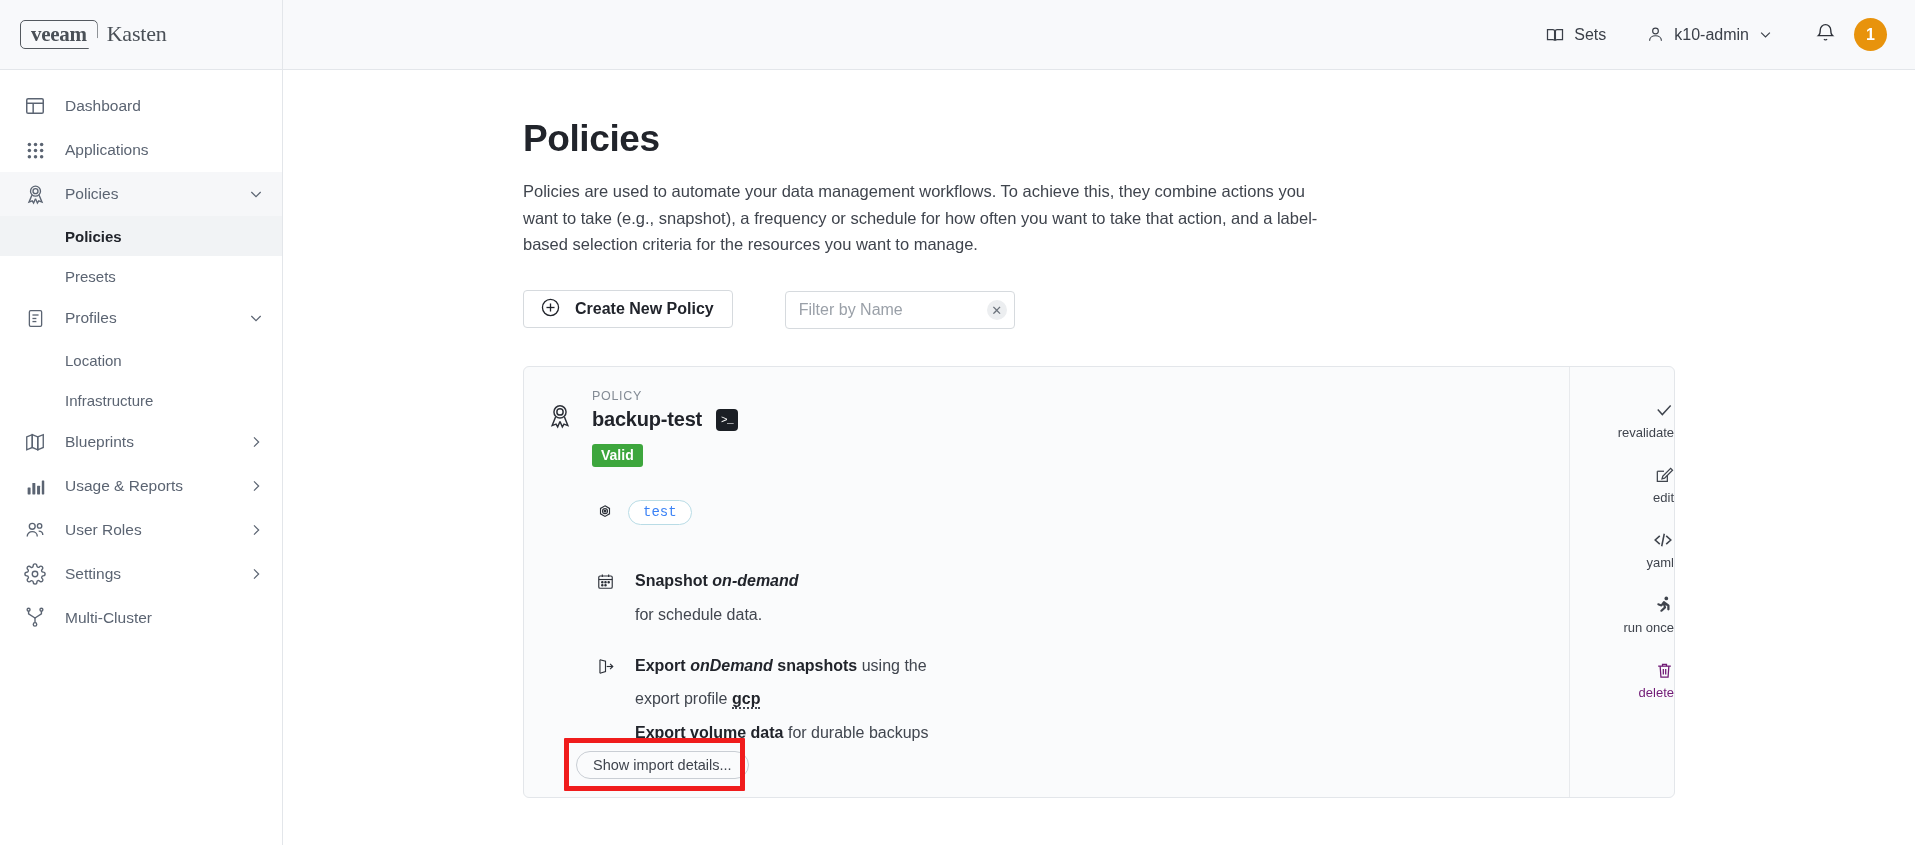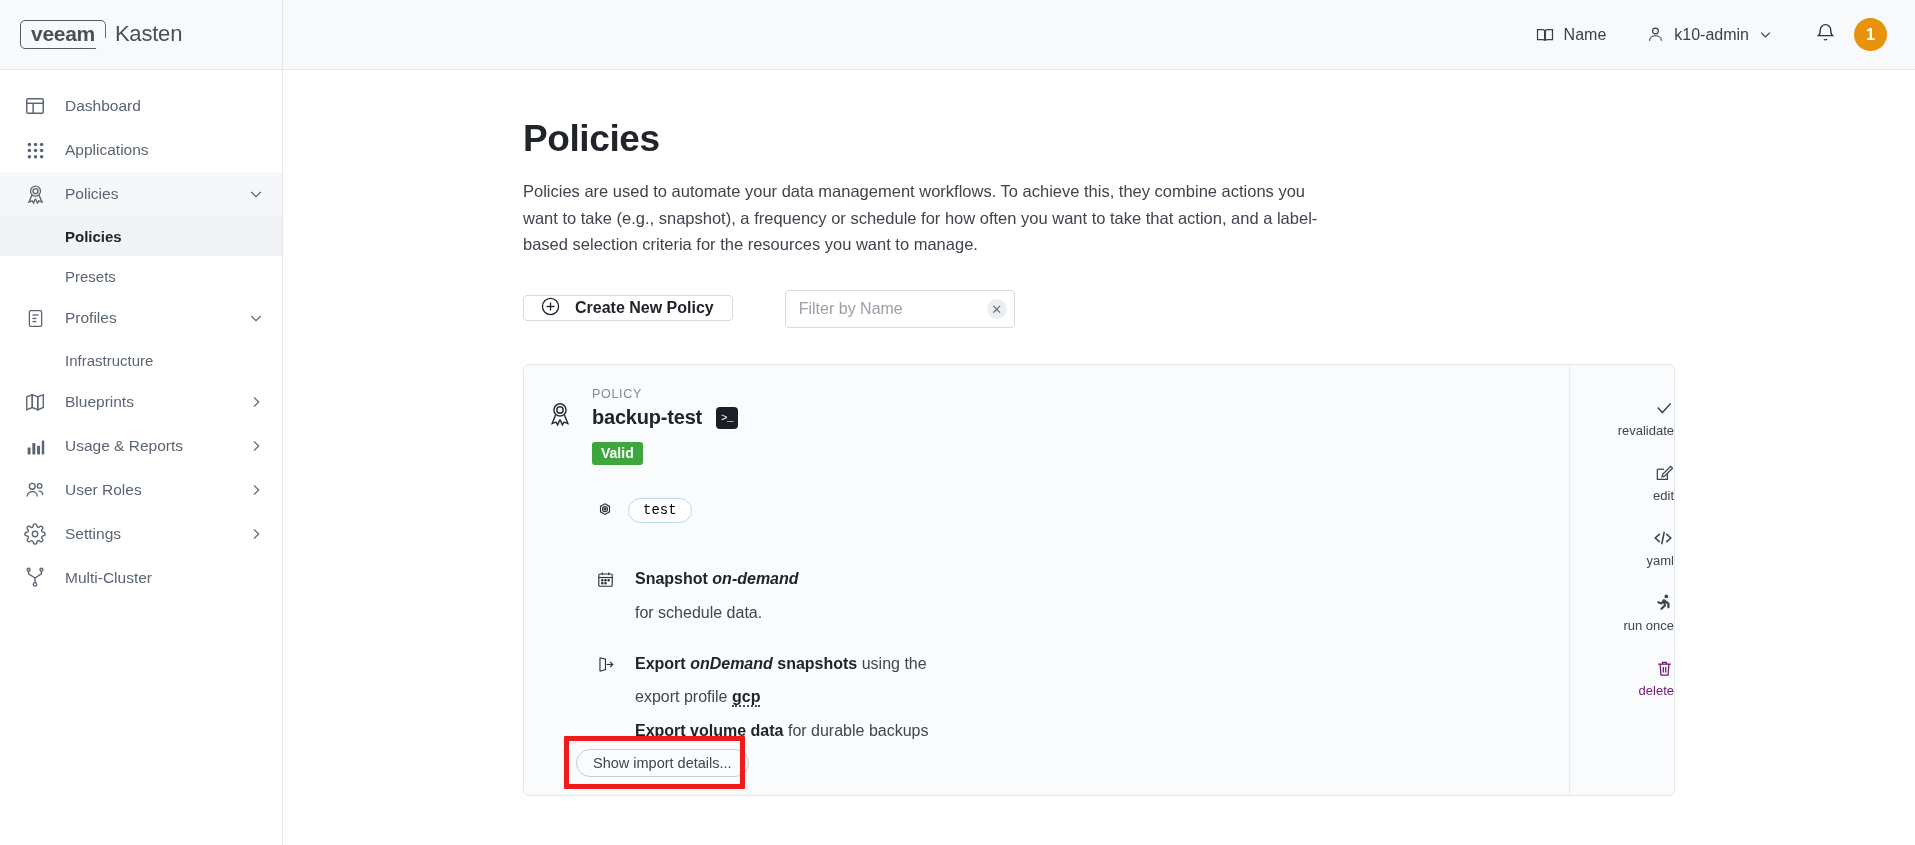--- a/index.html
+++ b/index.html
@@ -24,20 +24,21 @@
     flex-direction: column;
   }
   .brand {
     height: 70px;
     flex: 0 0 70px;
     display: flex;
     align-items: center;
     padding-left: 20px;
     background: #f8f9fb;
     border-bottom: 1px solid #e3e6ea;
+    font-family: Liberation Serif, serif;
   }
   .brand-logo { display: flex; align-items: center; gap: 9px; }
   .veeam-box {
     border: 1.6px solid #54595f;
     border-radius: 5px;
     padding: 2px 10px 3px 10px;
     font-size: 21px;
     font-weight: 700;
     color: #4a5057;
     letter-spacing: -0.3px;
@@ -128,21 +129,21 @@
     font-size: 16.5px;
     line-height: 1.62;
     color: #3f444d;
     max-width: 805px;
     margin-bottom: 32px;
   }
 
   .actions-row { display: flex; align-items: center; gap: 52px; margin-bottom: 38px; }
   .btn-create {
     display: flex; align-items: center; gap: 14px;
-    height: 26px;
+    height: 38px;
     padding: 0 18px 0 16px;
     border: 1px solid #d6dade;
     border-radius: 4px;
     background: #fff;
     font-size: 16px;
     font-weight: 700;
     color: #21242b;
     cursor: pointer;
   }
   .filter-wrap {
@@ -215,21 +216,21 @@
     margin: 33px 0 0 72px;
   }
   .sel-ico { width: 18px; height: 18px; color: #2c3038; display:flex;}
   .chip {
     border: 1px solid #b9dce6;
     border-radius: 14px;
     background: #fff;
     padding: 3px 14px 4px;
     font-size: 14px;
     font-family: "Liberation Mono", monospace;
-    color: #000000;
+    color: #3b82f6;
   }
   .detail-block { display: flex; margin: 0 0 0 72px; }
   .detail-block.first { margin-top: 45px; }
   .detail-block.second { margin-top: 28px; }
   .det-ico { width: 22px; flex: 0 0 22px; margin-top: 2px; color: #2c3038; }
   .det-lines { padding-left: 17px; font-size: 16px; line-height: 1.42; color: #41464f; }
   .det-lines .l { margin-bottom: 11px; }
   .det-lines .l:last-child { margin-bottom: 0; }
   .det-lines b { font-weight: 700; color: #21242b; }
   .det-lines i { font-style: italic; font-weight: 700; color: #21242b;}
@@ -360,20 +361,23 @@
         </span>
         <span class="nav-label">Profiles</span>
         <span class="chev">
           <svg width="16" height="16" viewBox="0 0 24 24" fill="none" stroke="currentColor" stroke-width="1.8">
               <polyline points="5,9 12,16 19,9"></polyline>
             </svg>
         </span>
       </div>
 
       <div class="nav-sub">
+        <span>Location</span>
+      </div>
+      <div class="nav-sub">
         <span>Infrastructure</span>
       </div>
 
       <div class="nav-item">
         <span class="nav-ico">
           <svg width="22" height="22" viewBox="0 0 24 24" fill="none" stroke="currentColor" stroke-width="1.5">
             <path d="M3 6.5 9 4v14l-6 2.5z"></path>
               <path d="M9 4l6 2.5V20.5L9 18z"></path>
               <path d="M15 6.5 21 4v14l-6 2.5z"></path>
           </svg>
@@ -455,21 +459,21 @@
   <section class="main">
 
     <header class="topbar">
       <div class="top-item">
         <span>
           <svg width="20" height="20" viewBox="0 0 24 24" fill="none" stroke="currentColor" stroke-width="1.5">
             <path d="M3 5.5h6.5c1 0 2 .8 2 1.8V19c0-1-.9-1.6-2-1.6H3z"></path>
             <path d="M21 5.5h-6.5c-1 0-2 .8-2 1.8V19c0-1 .9-1.6 2-1.6H21z"></path>
           </svg>
         </span>
-        <span>Name</span>
+        <span>Sets</span>
       </div>
 
       <div class="top-item">
         <span>
           <svg width="19" height="19" viewBox="0 0 24 24" fill="none" stroke="currentColor" stroke-width="1.5">
             <circle cx="12" cy="7.5" r="3.6"></circle>
               <path d="M4.5 20c0-4 3.4-6.4 7.5-6.4s7.5 2.4 7.5 6.4"></path>
           </svg>
         </span>
         <span>k10-admin</span>

